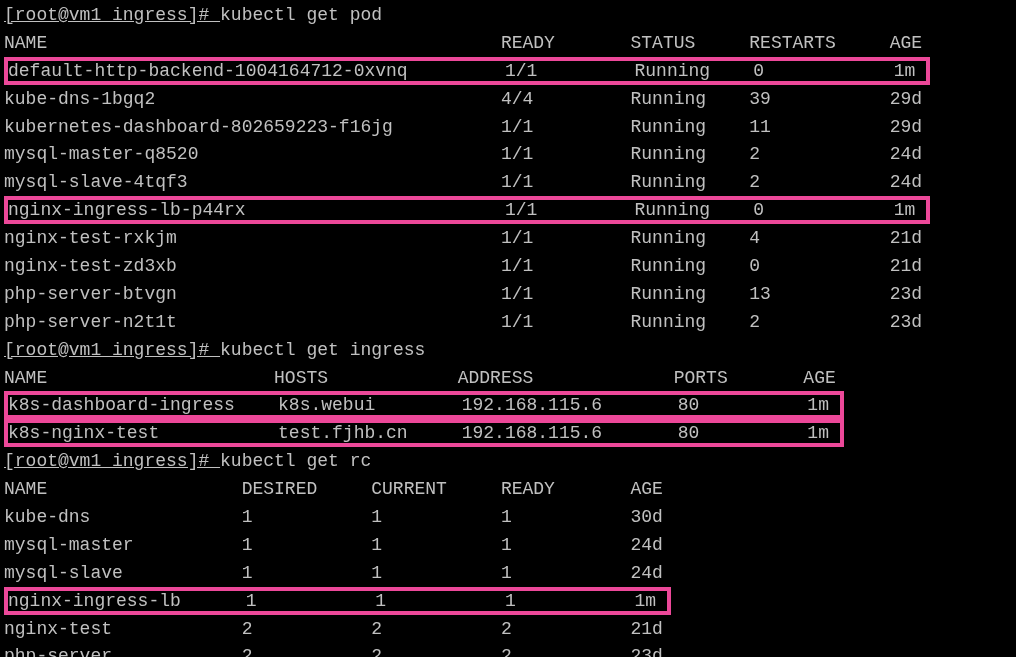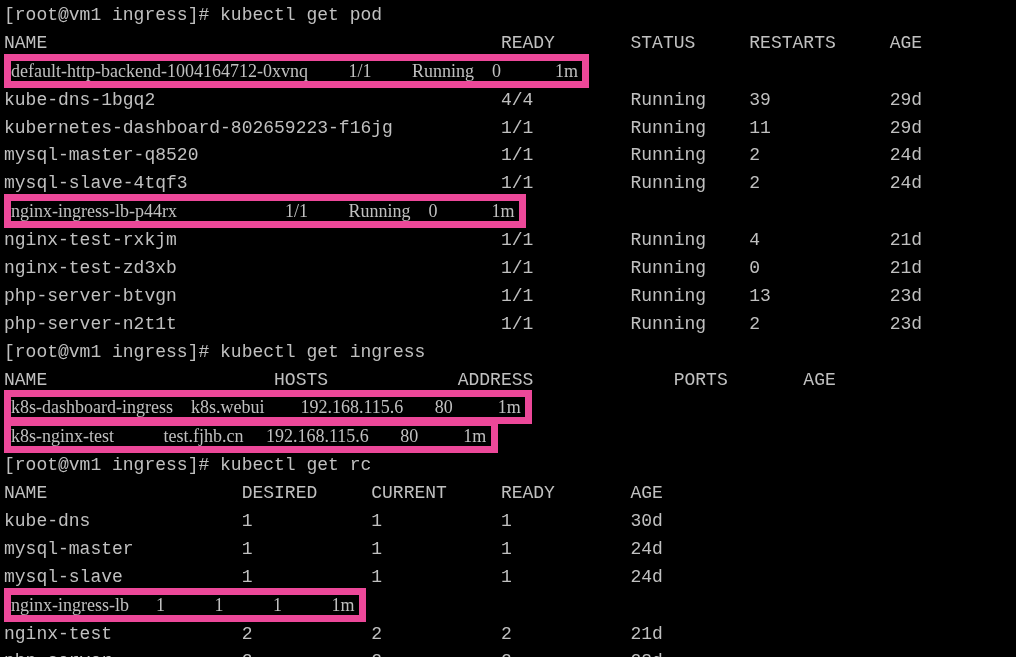--- a/index.html
+++ b/index.html
@@ -12,26 +12,26 @@
     line-height: 1.55;
     width: 1016px;
     height: 657px;
     overflow: hidden;
   }
   .term {
     white-space: pre;
     padding: 2px 4px;
   }
   .hl {
-    border: 7px solid #ec4899;
-    font-family: Liberation Serif, serif;
+    border: 4px solid #ec4899;
   }
   .row {
     display: block;
   }
   .prompt {
     display: inline;
+    text-decoration: underline;
   }
 </style>
 </head>
 <body>
 
 <div class="term" id="terminal"><div class="row"><span class="prompt">[root@vm1 ingress]# </span><span>kubectl get pod</span></div><div class="row">NAME                                          READY       STATUS     RESTARTS     AGE</div><div class="row"><span class="hl">default-http-backend-1004164712-0xvnq         1/1         Running    0            1m </span></div><div class="row">kube-dns-1bgq2                                4/4         Running    39           29d</div><div class="row">kubernetes-dashboard-802659223-f16jg          1/1         Running    11           29d</div><div class="row">mysql-master-q8520                            1/1         Running    2            24d</div><div class="row">mysql-slave-4tqf3                             1/1         Running    2            24d</div><div class="row"><span class="hl">nginx-ingress-lb-p44rx                        1/1         Running    0            1m </span></div><div class="row">nginx-test-rxkjm                              1/1         Running    4            21d</div><div class="row">nginx-test-zd3xb                              1/1         Running    0            21d</div><div class="row">php-server-btvgn                              1/1         Running    13           23d</div><div class="row">php-server-n2t1t                              1/1         Running    2            23d</div><div class="row"><span class="prompt">[root@vm1 ingress]# </span><span>kubectl get ingress</span></div><div class="row">NAME                     HOSTS            ADDRESS             PORTS       AGE</div><div class="row"><span class="hl">k8s-dashboard-ingress    k8s.webui        192.168.115.6       80          1m </span></div><div class="row"><span class="hl">k8s-nginx-test           test.fjhb.cn     192.168.115.6       80          1m </span></div><div class="row"><span class="prompt">[root@vm1 ingress]# </span><span>kubectl get rc</span></div><div class="row">NAME                  DESIRED     CURRENT     READY       AGE</div><div class="row">kube-dns              1           1           1           30d</div><div class="row">mysql-master          1           1           1           24d</div><div class="row">mysql-slave           1           1           1           24d</div><div class="row"><span class="hl">nginx-ingress-lb      1           1           1           1m </span></div><div class="row">nginx-test            2           2           2           21d</div><div class="row">php-server            2           2           2           23d</div></div>
 
 </body></html>

